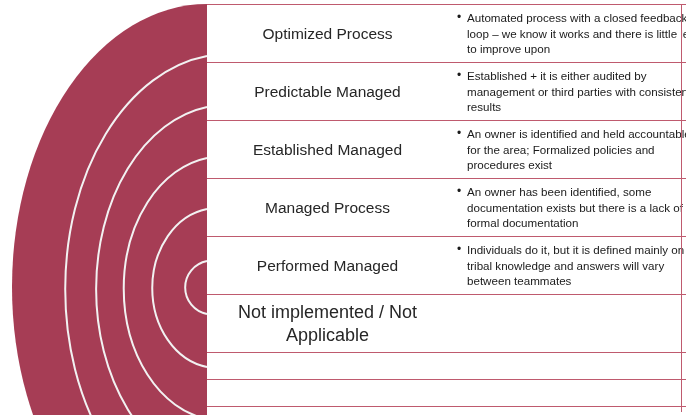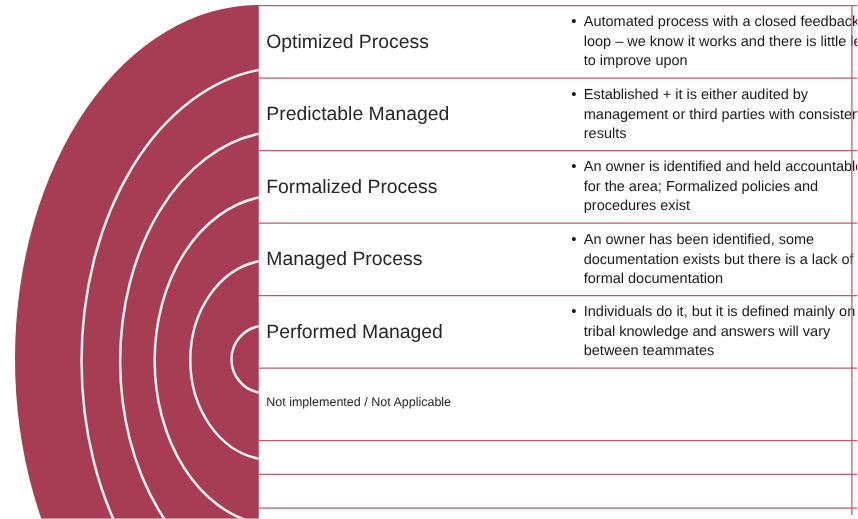--- a/index.html
+++ b/index.html
@@ -36,36 +36,37 @@
   }
   #table td {
     padding: 0;
     vertical-align: middle;
     border-top: 1.2px solid #bf5a6e;
     border-bottom: 1.2px solid #bf5a6e;
     background: transparent;
   }
   #table td.stage-cell {
     width: 229px;
+    text-align: center;
     font-size: 15.5px;
     color: #262626;
     padding: 2px 6px;
     line-height: 1.25;
   }
   #table td.desc-cell {
     width: 246px;
     font-size: 11.6px;
     color: #1a1a1a;
     line-height: 1.33;
     padding: 3px 10px 3px 8px;
   }
   #table tr.tall-row td { height: 51px; }
   #table tr.short-row td { height: 20px; }
   #table tr.wide-label td.stage-cell {
-    font-size: 10px;
+    font-size: 18px;
   }
   ul.bullets {
     margin: 0;
     padding: 0 0 0 11px;
     list-style: none;
   }
   ul.bullets li {
     position: relative;
     padding-left: 0;
     text-indent: 0;
@@ -118,21 +119,21 @@
       </tr>
       <tr class="tall-row">
         <td class="stage-cell">Predictable Managed</td>
         <td class="desc-cell">
           <ul class="bullets">
             <li>Established + it is either audited by management or third parties with consistent results</li>
           </ul>
         </td>
       </tr>
       <tr class="tall-row">
-        <td class="stage-cell">Formalized Process</td>
+        <td class="stage-cell">Established Managed</td>
         <td class="desc-cell">
           <ul class="bullets">
             <li>An owner is identified and held accountable for the area; Formalized policies and procedures exist</li>
           </ul>
         </td>
       </tr>
       <tr class="tall-row">
         <td class="stage-cell">Managed Process</td>
         <td class="desc-cell">
           <ul class="bullets">

